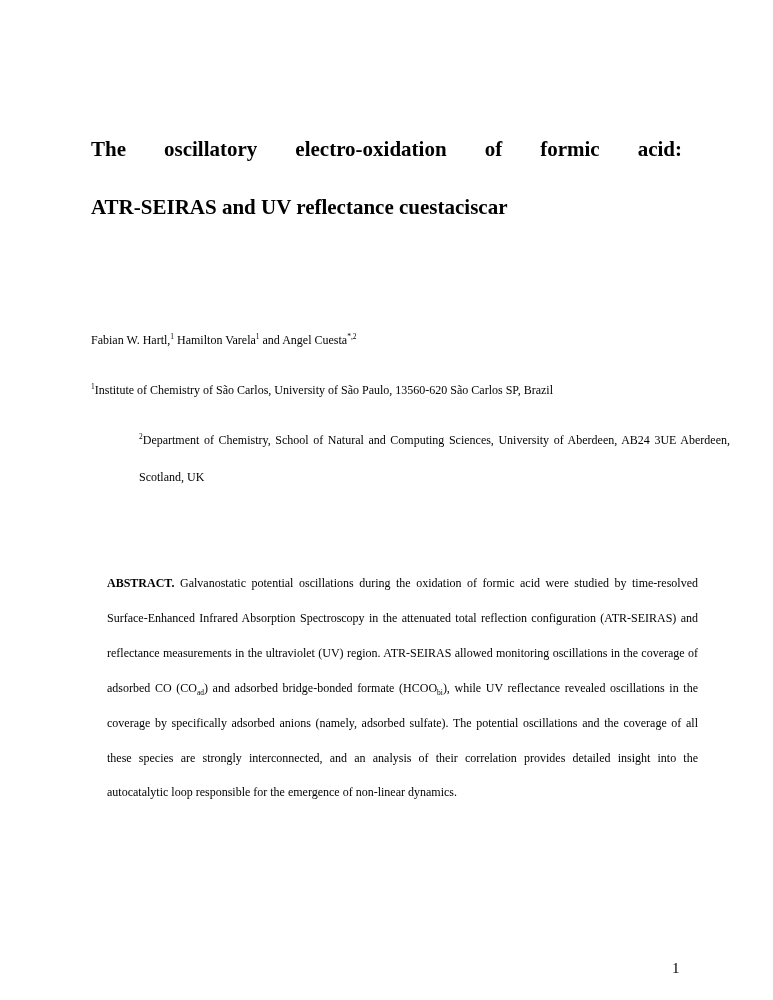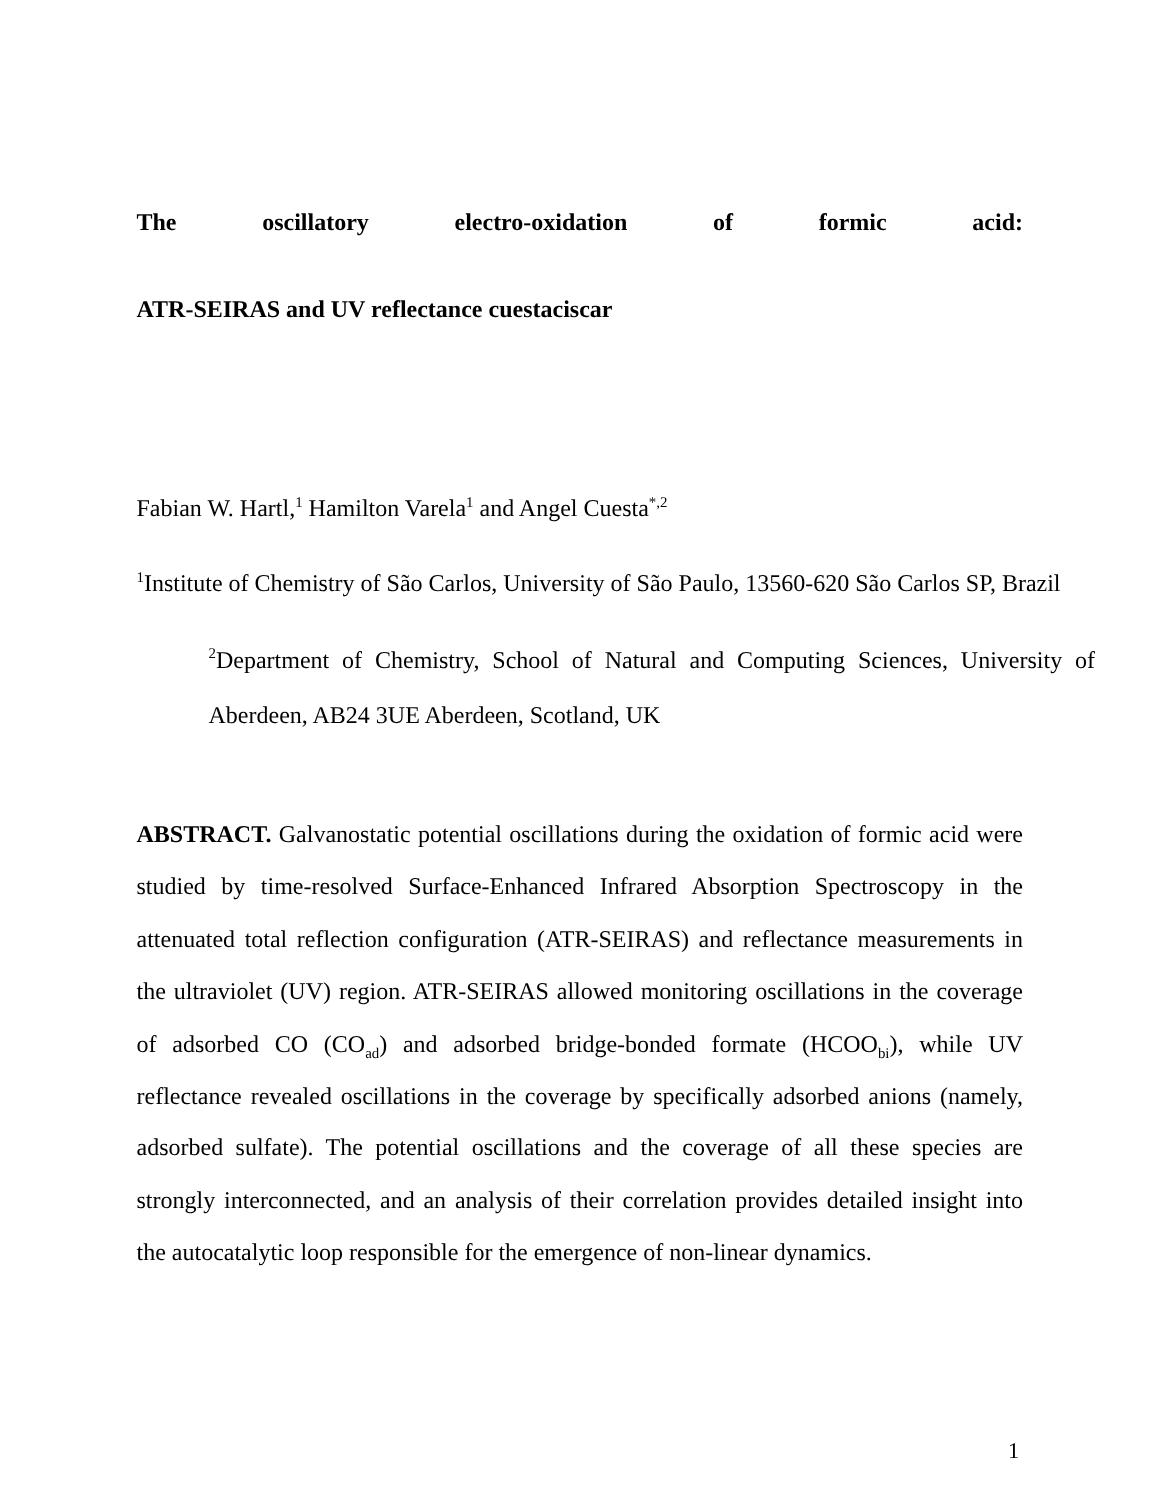--- a/index.html
+++ b/index.html
@@ -19,44 +19,44 @@
     position: relative;
     width: 773px;
     height: 1000px;
     background: #ffffff;
   }
   .title {
     position: absolute;
     left: 91px;
     width: 591px;
     top: 120px;
-    font-size: 16px;
+    font-size: 21px;
     font-weight: bold;
     line-height: 58px;
   }
   .title-line {
     text-align: justify;
     text-align-last: justify;
   }
   .title-line.last {
     text-align: left;
     text-align-last: left;
   }
   .body-block {
     position: absolute;
     left: 91px;
     width: 591px;
-    font-size: 16px;
+    font-size: 12px;
     line-height: 22px;
   }
   .authors  { top: 329px; }
   .affil1   { top: 379px; white-space: nowrap; }
   .affil2   { top: 422px; line-height: 37px; text-align: justify; margin-left: 48px; }
   .email    { top: 511px; }
-  .abstract { top: 540px; line-height: 34.9px; text-align: justify; }
+  .abstract { top: 566px; line-height: 34.9px; text-align: justify; margin-left: 16px; }
   sup, sub {
     font-size: 0.62em;
     line-height: 0;
   }
   .bold { font-weight: bold; }
   .page-number {
     position: absolute;
     top: 960px;
     left: 672px;
     font-size: 15px;

